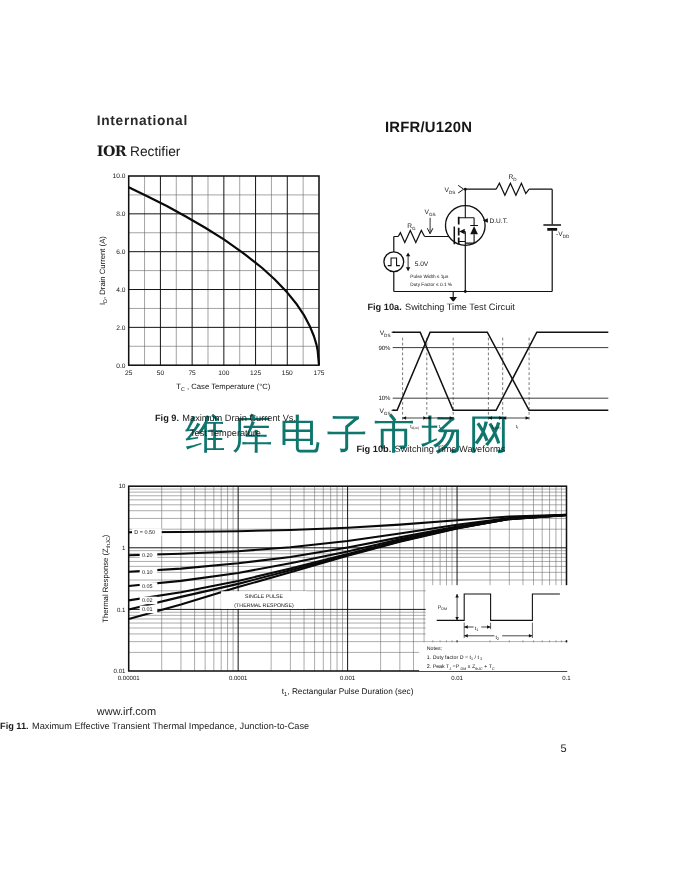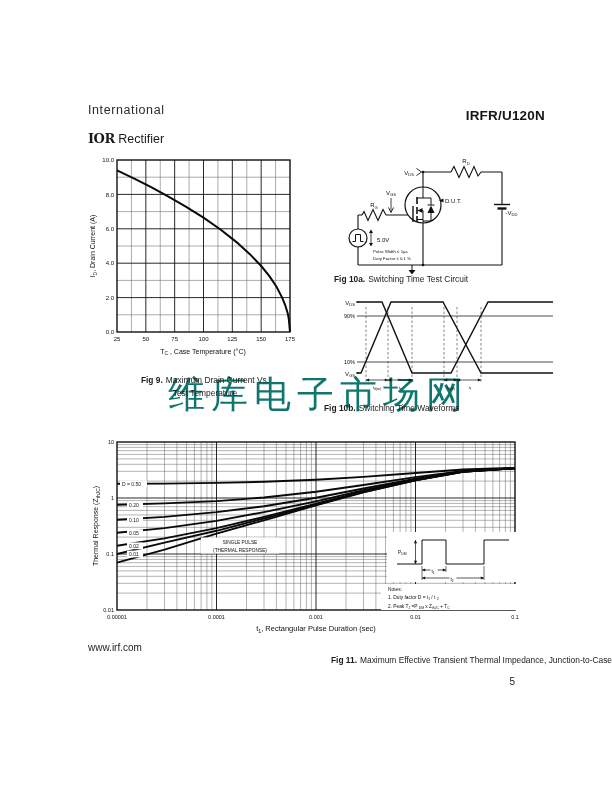--- a/index.html
+++ b/index.html
@@ -2,30 +2,30 @@
 <html><head>
 <meta charset="utf-8">
 <style>
   html,body{margin:0;padding:0;background:#e8e8e8;}
   #page{position:relative;width:612px;height:792px;background:#ffffff;overflow:hidden;
         font-family:"Liberation Sans", sans-serif;color:#161616;}
   .abs{position:absolute;}
   #watermark{left:168px;top:370px;font-size:37px;letter-spacing:6px;color:#0f766e;z-index:1;white-space:nowrap;}
   .z2{z-index:2;}
   #logo{left:88px;top:104px;line-height:13px;}
-  #logo .l1{font-size:12.5px;letter-spacing:0.6px;color:#2a2a2a;}
+  #logo .l1{font-size:12.5px;letter-spacing:0.6px;color:#2a2a2a;font-weight:bold;}
   #logo .l2{font-size:12.5px;color:#1a1a1a;margin-top:15px;}
   #logo .brand{font-family:"DejaVu Serif", serif;font-weight:bold;font-size:13px;letter-spacing:-0.5px;}
-  #part-number{left:350px;top:108px;width:195px;text-align:right;font-weight:bold;font-size:13.5px;letter-spacing:0.2px;}
+  #part-number{left:350px;top:108px;width:195px;text-align:left;font-weight:bold;font-size:13.5px;letter-spacing:0.2px;}
   .caption{font-size:8.4px;color:#1c1c1c;}
   .caption .tag{font-weight:bold;margin-right:3px;}
   #fig9-caption{left:70px;top:374px;width:270px;text-align:center;line-height:12.5px;}
   #fig10a-caption{left:334px;top:274px;width:226px;}
   #fig10b-caption{left:324px;top:403px;width:226px;}
-  #fig11-caption{left:0px;top:655px;width:612px;text-align:right;}
+  #fig11-caption{left:0px;top:655px;width:612px;text-align:left;}
   #footer-url{left:88px;top:642px;font-size:10px;color:#222;}
   #footer-page{left:480px;top:676px;width:35px;text-align:right;font-size:10px;color:#222;}
   svg text{font-family:"Liberation Sans", sans-serif;fill:#111;}
 </style>
 </head>
 <body>
 
 <div id="page">
 
   <div id="watermark" class="abs">维库电子市场网</div>

